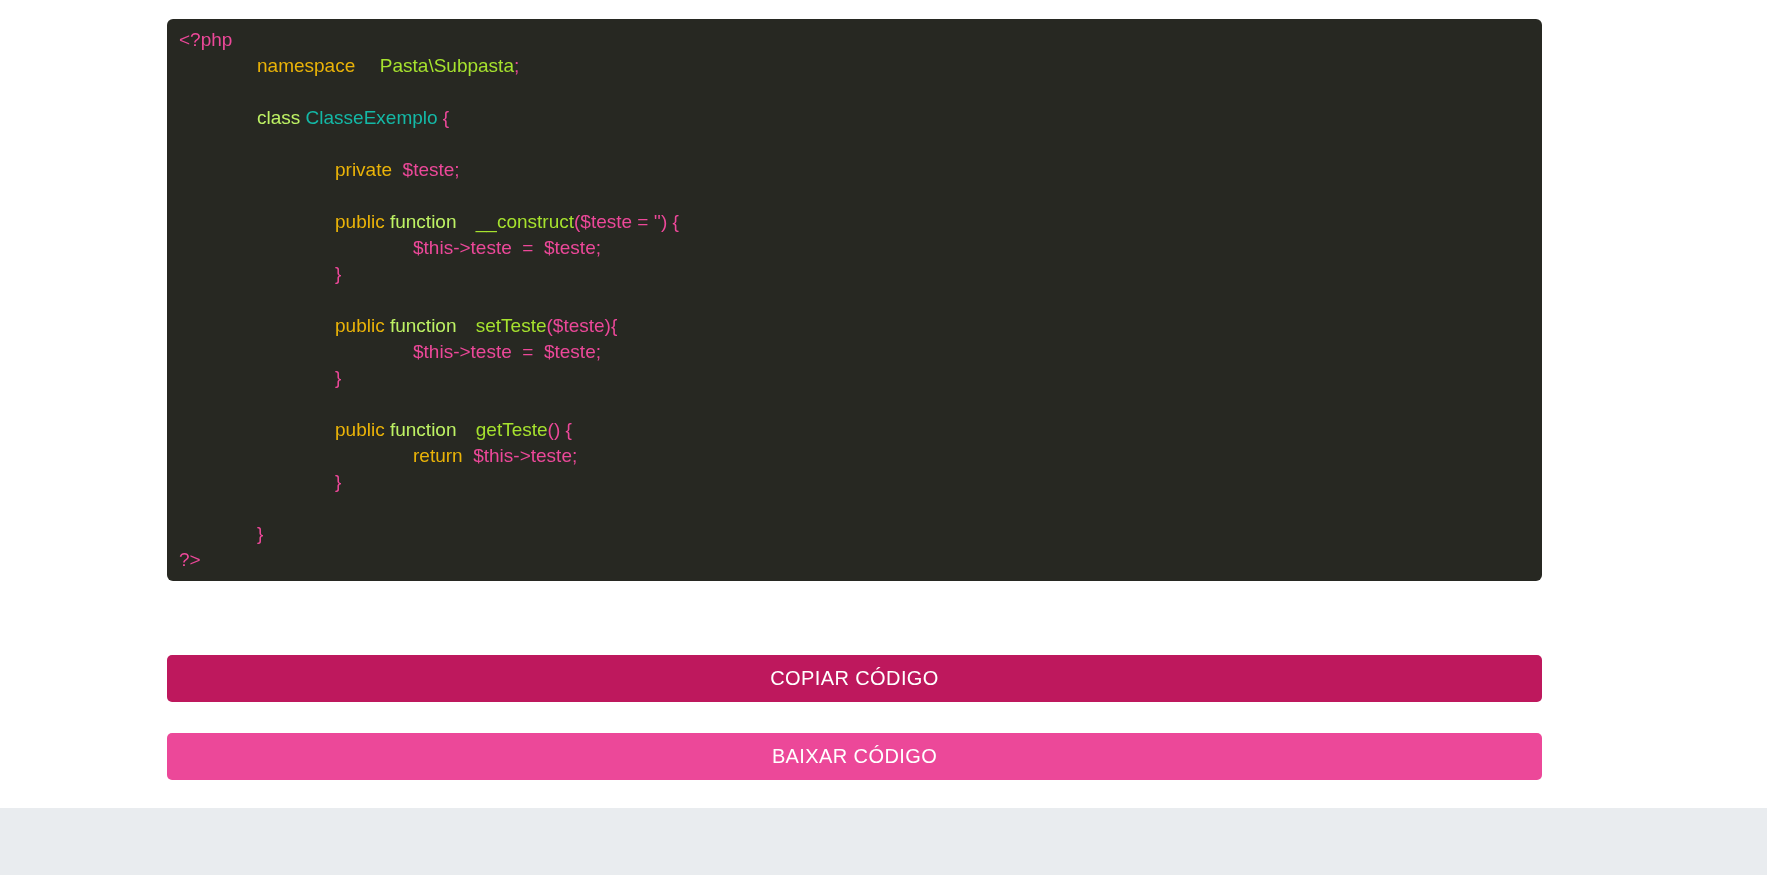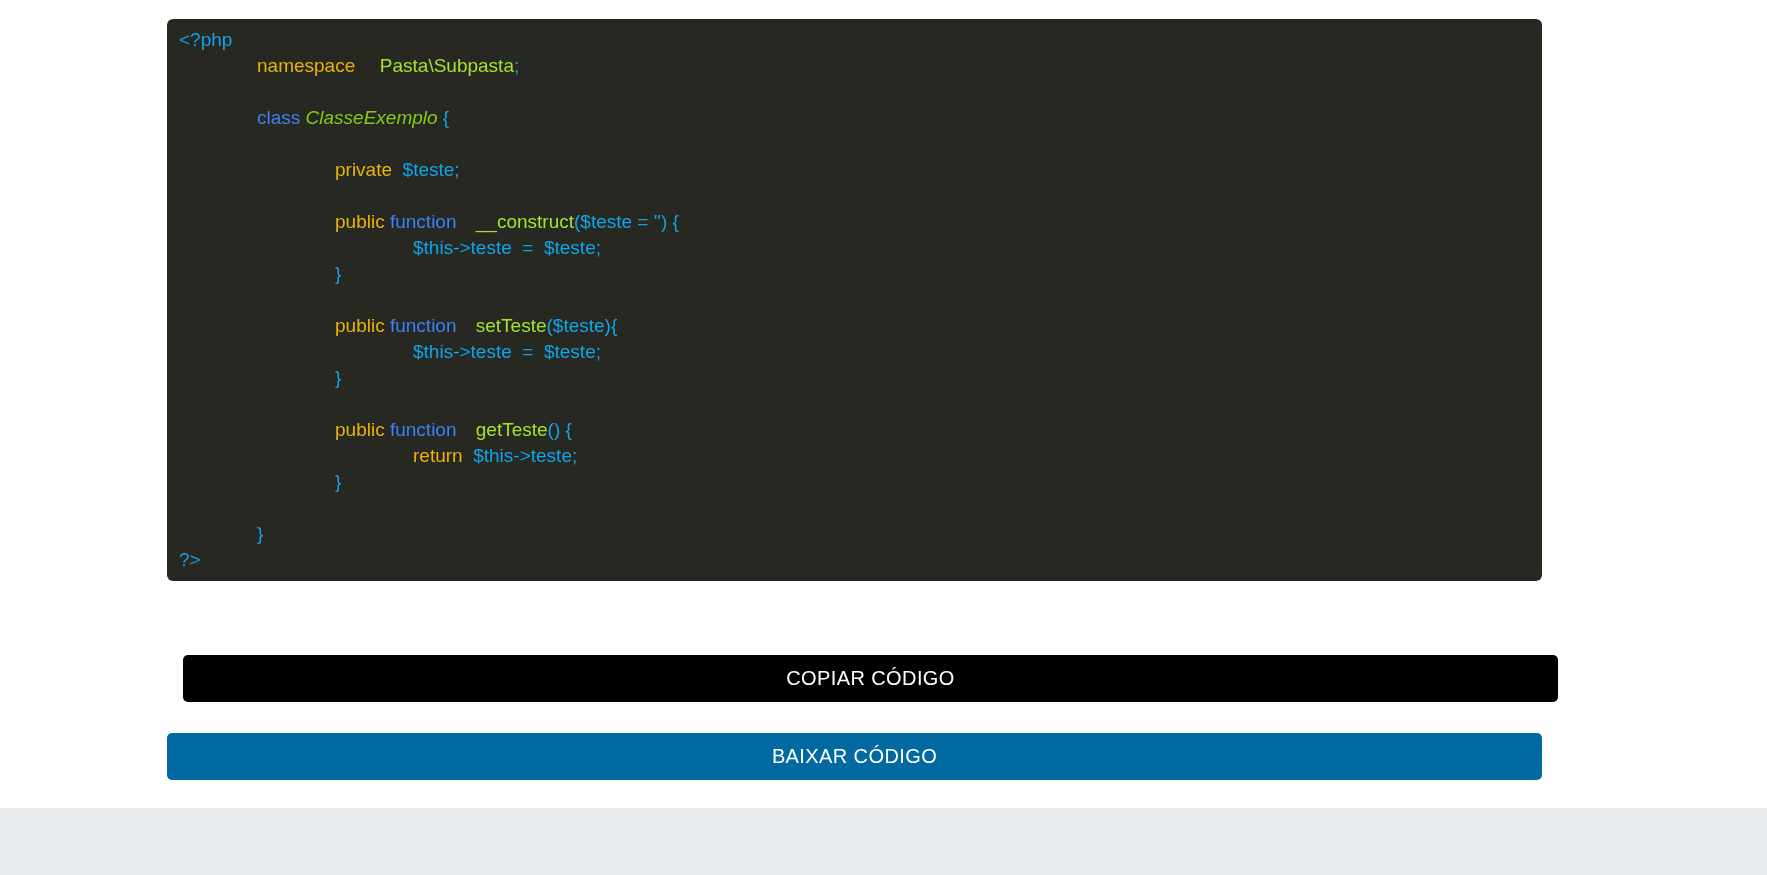--- a/index.html
+++ b/index.html
@@ -18,45 +18,44 @@
     background: #272822;
     border-radius: 6px;
     padding: 8px 12px;
     font-family: "Liberation Sans", sans-serif;
     font-size: 19px;
     line-height: 26px;
     color: #f8f8f2;
     min-height: 562px;
   }
   .code-line { white-space: pre; }
-  .tok-plain { color: #0ea5e9; margin-top: 48px; }
+  .tok-plain { color: #ec4899; margin-top: 48px; }
   .tok-keyword { color: #eab308; }
-  .tok-storage { color: #3b82f6; }
+  .tok-storage { color: #bef264; }
   .tok-definition { color: #a6e22e; margin-left: 14px; }
-  .tok-definition-italic { color: #84cc16; font-style: italic; }
+  .tok-definition-italic { color: #14b8a6; }
   .btn {
     display: block;
     width: 100%;
     height: 47px;
     border: none;
     border-radius: 5px;
     color: #ffffff;
     font-family: "Liberation Sans", sans-serif;
     font-size: 20px;
     letter-spacing: 0.4px;
     cursor: pointer;
   }
   .btn-copy {
     margin-top: 74px;
-    background: #000000;
-    margin-left: 16px;
+    background: #be185d;
   }
   .btn-download {
     margin-top: 31px;
-    background: #0369a1;
+    background: #ec4899;
   }
   .footer-strip {
     margin-top: 28px;
     width: 1767px;
     height: 67px;
     background: #e9ecef;
   }
 </style>
 </head>
 <body>

